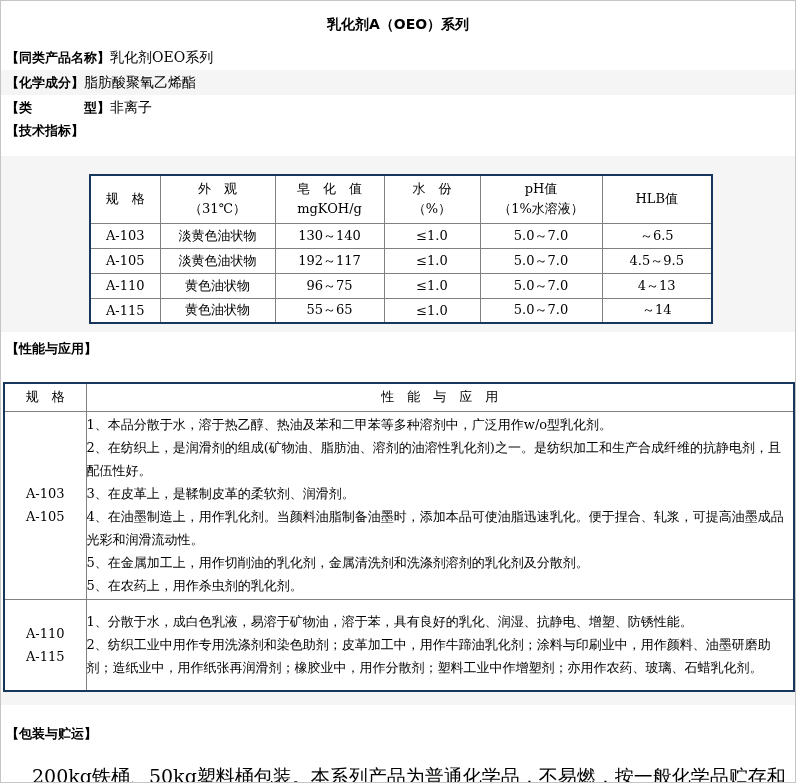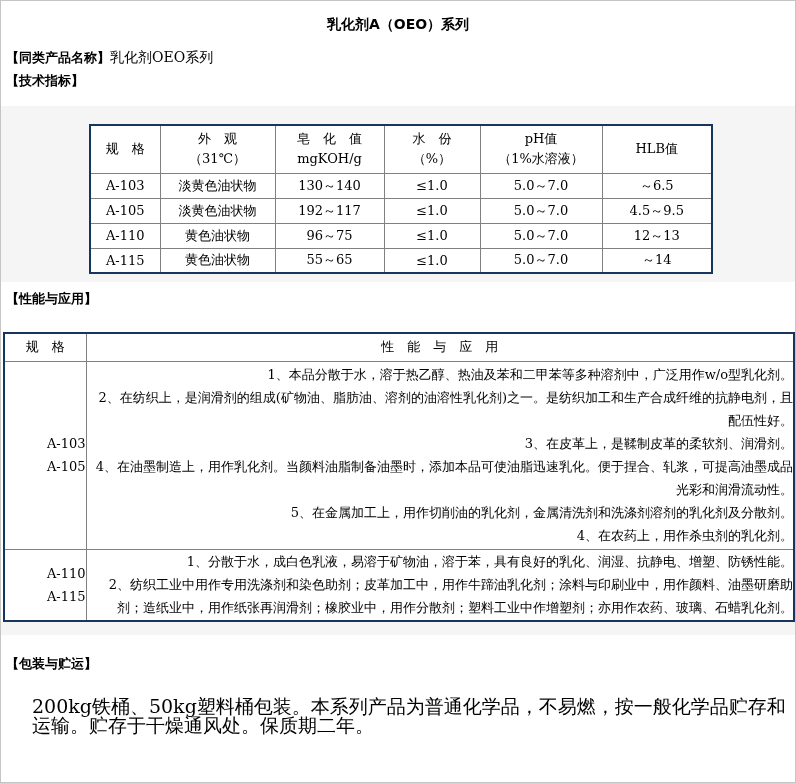--- a/index.html
+++ b/index.html
@@ -50,46 +50,52 @@
   .tech-table td { height: 25px; }
   .perf-section-label { margin-top: 6px; }
   .perf-table {
     margin: 22px 2px 0 2px;
     width: 792px;
     table-layout: fixed;
     border: 2px solid #17365d;
     background: #ffffff;
     font-size: 13px;
   }
-  .perf-table td { border: 1px solid #808080; padding: 0; text-align: right; }
+  .perf-table td { border: 1px solid #808080; padding: 0; }
   .perf-header-row td { height: 28px; text-align: center; vertical-align: middle; }
   .perf-spec-cell { text-align: center; vertical-align: middle; }
   .perf-spec-cell div { line-height: 23px; }
   .perf-items-cell { padding: 4px 2px 4px 3px; vertical-align: middle; }
   .perf-items-cell p { margin: 0; line-height: 23px; }
   .row-a103 .perf-items-cell { height: 188px; }
-  .row-a110 .perf-items-cell { height: 72px; }
+  .row-a110 .perf-items-cell { height: 92px; }
   .gray-strip { height: 13px; background: #f5f5f5; }
   .pack-section-label { margin-top: 18px; }
   .pack-text {
     margin-top: 22px;
     padding-left: 31px; padding-right: 4px;
     font-size: 19px; line-height: 19px;
   }
 </style>
 </head>
 <body>
 
 <div class="page">
 
   <div class="page-title">乳化剂A（OEO）系列</div>
 
   <div class="info-rows">
     <div class="info-row">
       <span class="info-label">【同类产品名称】</span><span class="info-value">乳化剂OEO系列</span>
+    </div>
+    <div class="info-row alt">
+      <span class="info-label">【化学成分】</span><span class="info-value">脂肪酸聚氧乙烯酯</span>
+    </div>
+    <div class="info-row">
+      <span class="info-label">【类　　　　型】</span><span class="info-value">非离子</span>
     </div>
   </div>
 
   <div class="section-label tech-section-label">【技术指标】</div>
 
   <div class="tech-band">
     <table class="tech-table">
       <colgroup>
         <col style="width:70px">
           <col style="width:115px">
@@ -142,21 +148,21 @@
           <td>≤1.0</td>
           <td>5.0～7.0</td>
           <td>4.5～9.5</td>
         </tr>
         <tr>
           <td>A-110</td>
           <td>黄色油状物</td>
           <td>96～75</td>
           <td>≤1.0</td>
           <td>5.0～7.0</td>
-          <td>12～13</td>
+          <td>4～13</td>
         </tr>
         <tr>
           <td>A-115</td>
           <td>黄色油状物</td>
           <td>55～65</td>
           <td>≤1.0</td>
           <td>5.0～7.0</td>
           <td>～14</td>
         </tr>
       </tbody>
@@ -179,21 +185,21 @@
       <td class="perf-spec-cell">
         <div>A-103</div>
         <div>A-105</div>
       </td>
       <td class="perf-items-cell">
         <p>1、本品分散于水，溶于热乙醇、热油及苯和二甲苯等多种溶剂中，广泛用作w/o型乳化剂。</p>
         <p>2、在纺织上，是润滑剂的组成(矿物油、脂肪油、溶剂的油溶性乳化剂)之一。是纺织加工和生产合成纤维的抗静电剂，且配伍性好。</p>
         <p>3、在皮革上，是鞣制皮革的柔软剂、润滑剂。</p>
         <p>4、在油墨制造上，用作乳化剂。当颜料油脂制备油墨时，添加本品可使油脂迅速乳化。便于捏合、轧浆，可提高油墨成品光彩和润滑流动性。</p>
         <p>5、在金属加工上，用作切削油的乳化剂，金属清洗剂和洗涤剂溶剂的乳化剂及分散剂。</p>
-        <p>4、在农药上，用作杀虫剂的乳化剂。</p>
+        <p>5、在农药上，用作杀虫剂的乳化剂。</p>
       </td>
     </tr>
     <tr class="row-a110">
       <td class="perf-spec-cell">
         <div>A-110</div>
         <div>A-115</div>
       </td>
       <td class="perf-items-cell">
         <p>1、分散于水，成白色乳液，易溶于矿物油，溶于苯，具有良好的乳化、润湿、抗静电、增塑、防锈性能。</p>
         <p>2、纺织工业中用作专用洗涤剂和染色助剂；皮革加工中，用作牛蹄油乳化剂；涂料与印刷业中，用作颜料、油墨研磨助剂；造纸业中，用作纸张再润滑剂；橡胶业中，用作分散剂；塑料工业中作增塑剂；亦用作农药、玻璃、石蜡乳化剂。</p>

